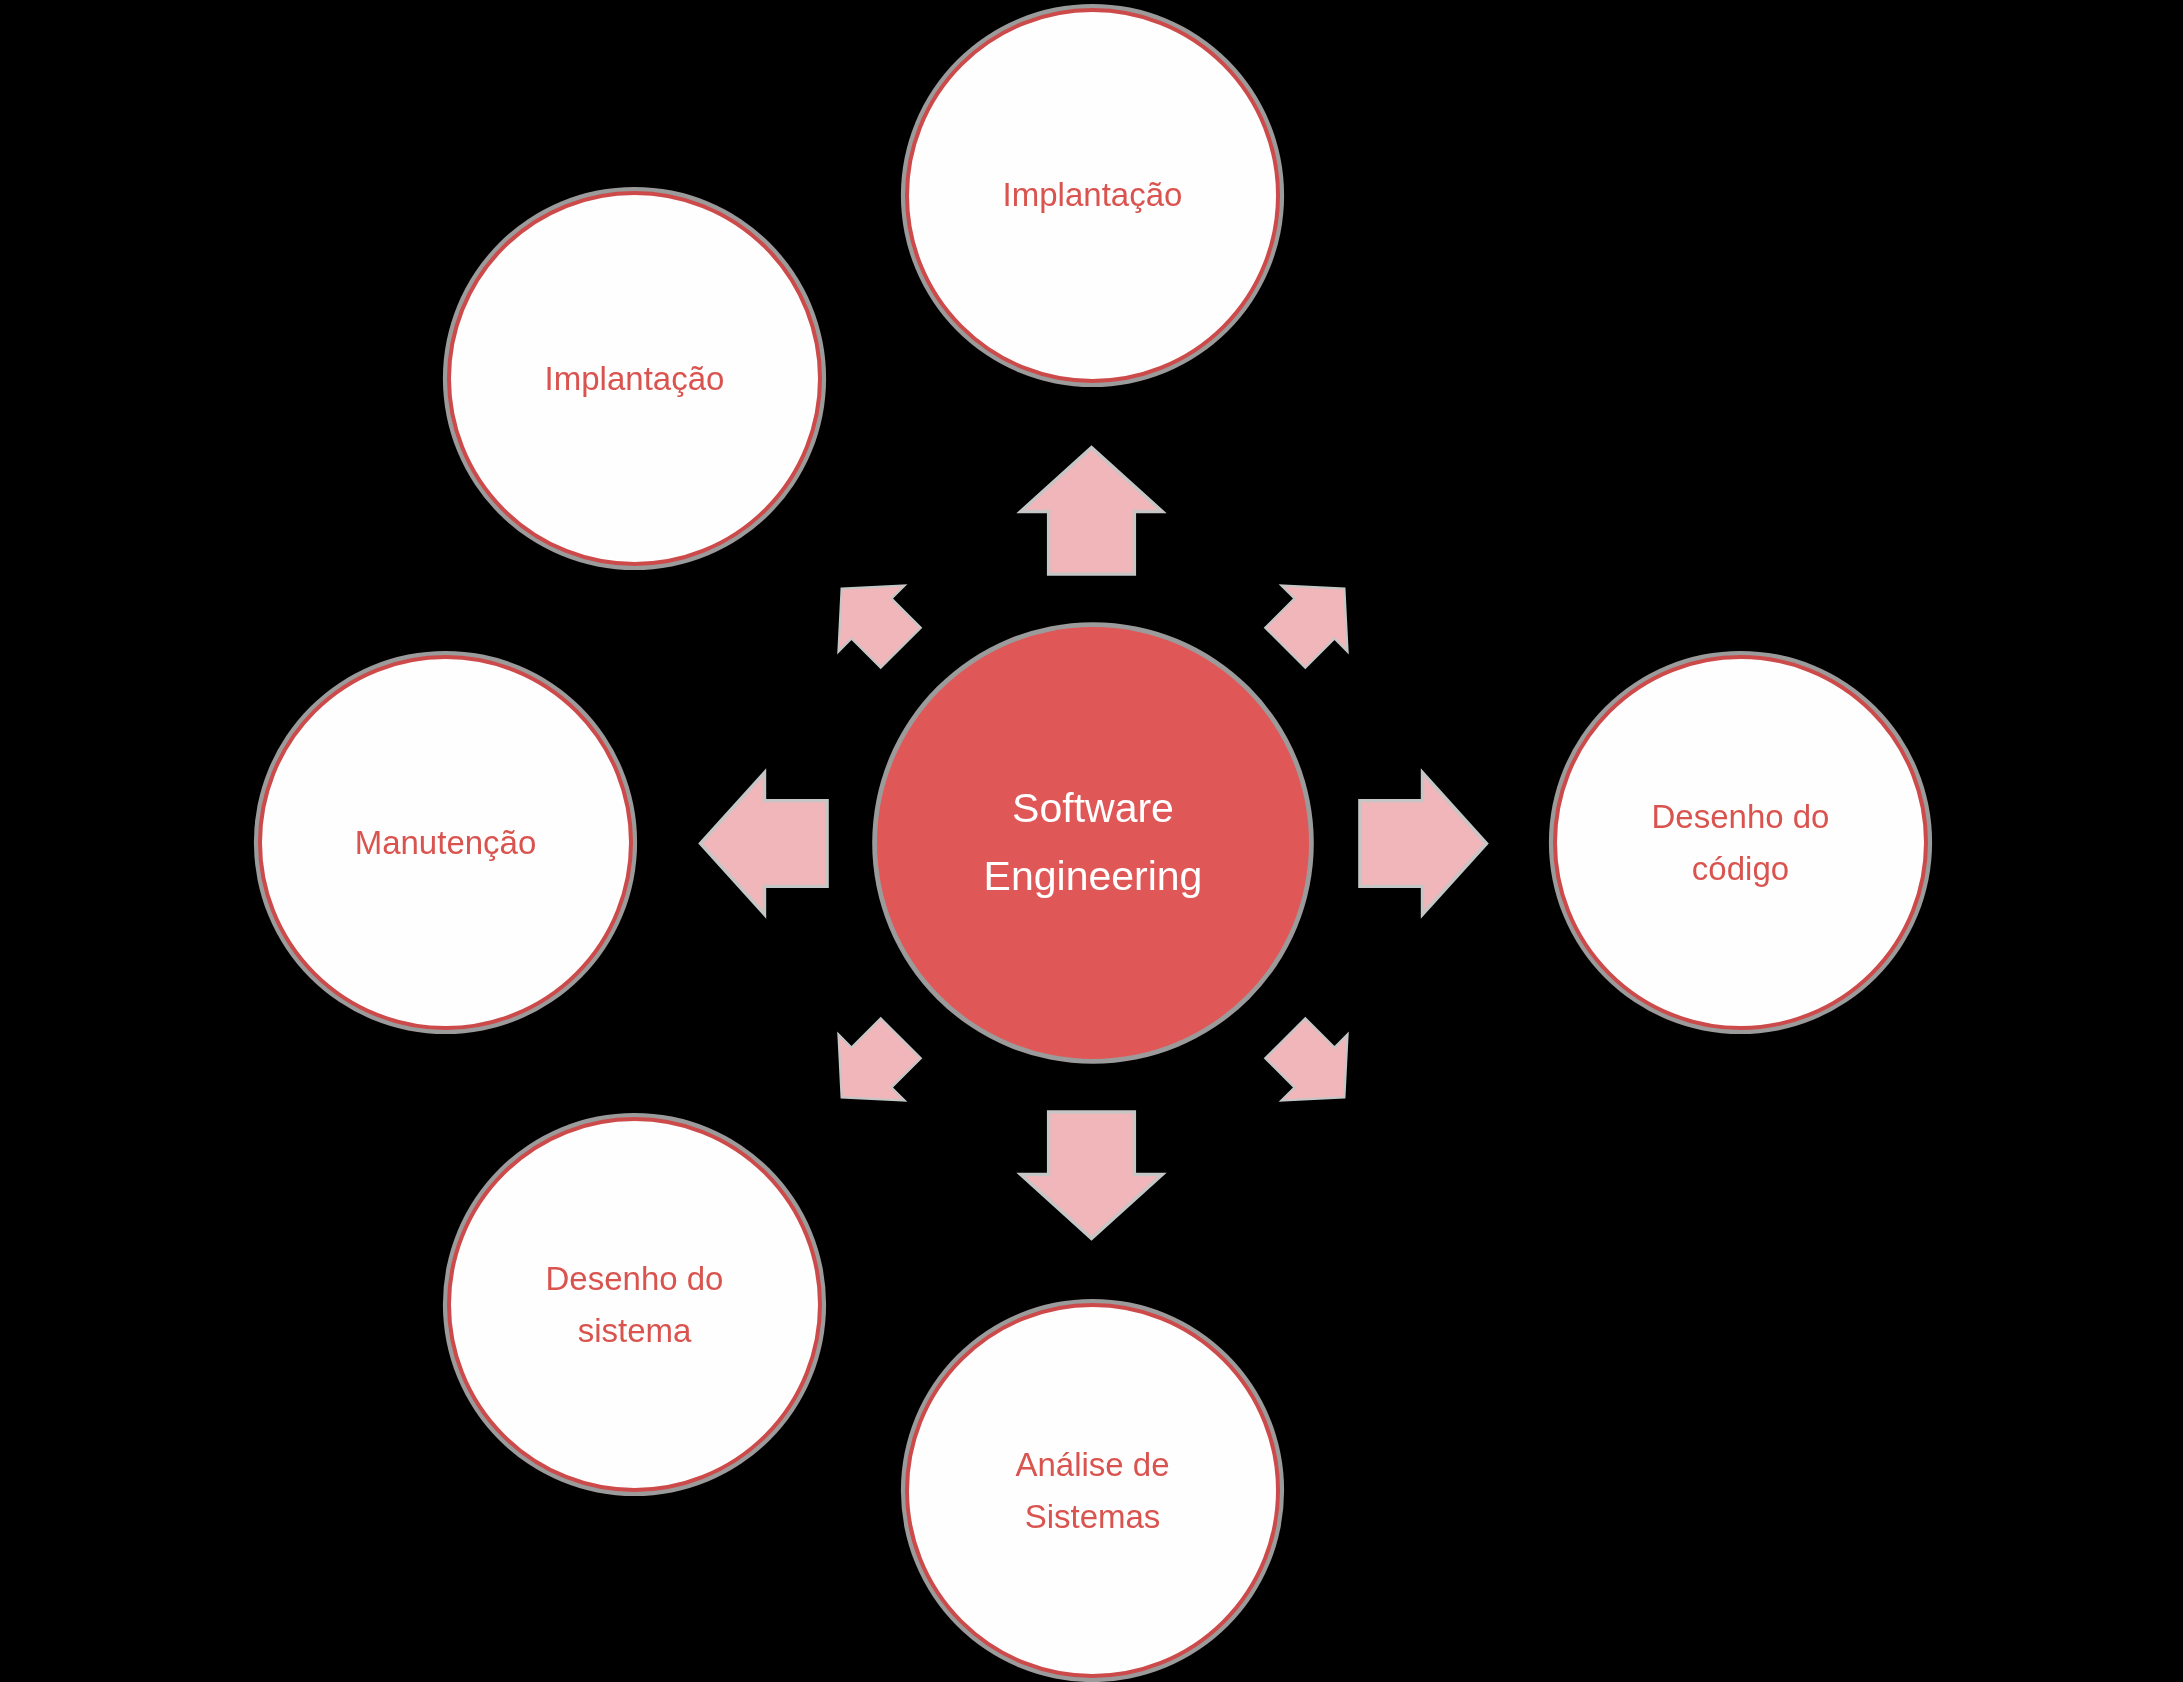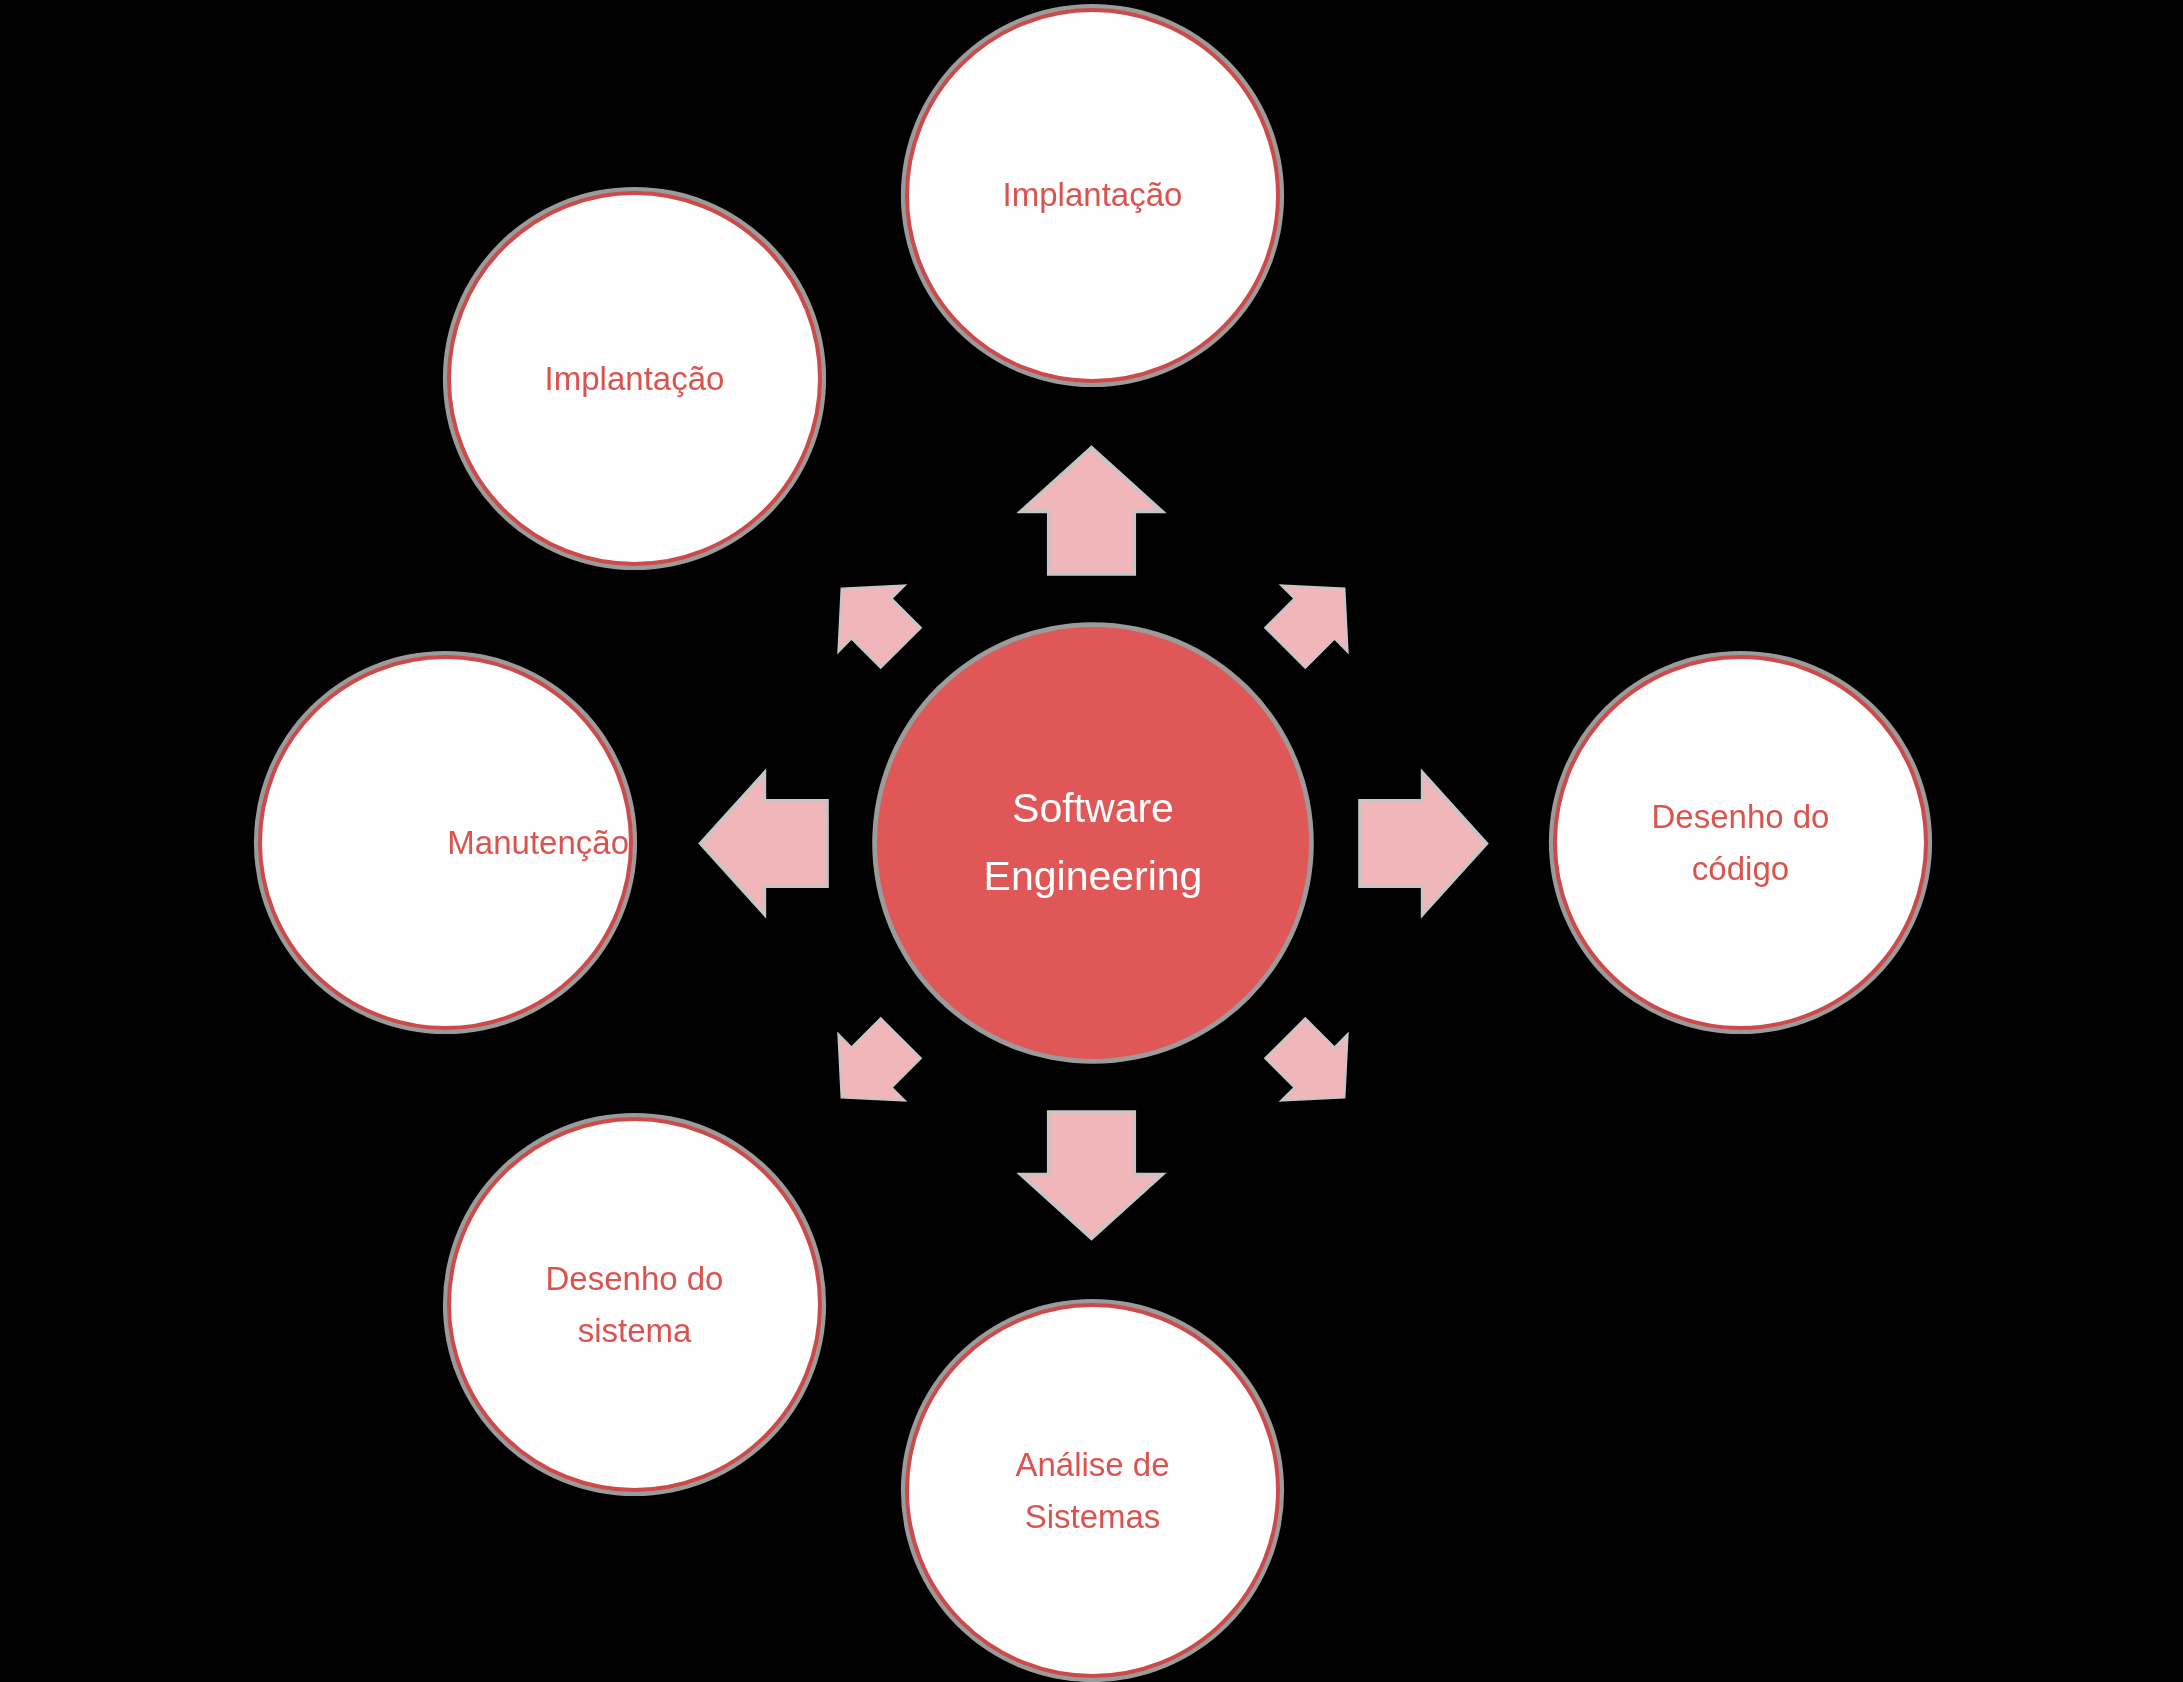--- a/index.html
+++ b/index.html
@@ -55,21 +55,21 @@
     line-height:1.65;
     white-space:pre-line;
   }
   
   .pos-top{left:905px;top:7.5px;}
   .pos-top-right{left:1359px;top:191px;}
   .pos-right{left:1553px;top:655px;}
   .pos-bottom-right{left:1359px;top:1117px;}
   .pos-bottom{left:905px;top:1303px;text-align:center;}
   .pos-bottom-left{left:447px;top:1117px;}
-  .pos-left{left:258px;top:655px;justify-content:flex-end;}
+  .pos-left{left:258px;top:655px;}
   .pos-top-left{left:447px;top:191px;}
   
   .arrow{position:absolute;width:147px;height:131px;}
   .arrow svg{display:block;width:100%;height:100%;overflow:visible;}
   .arr-up{left:1018px;top:446px;transform:rotate(0deg);}
   .arr-up-right{left:1241px;top:553px;transform:rotate(45deg) scale(0.66);}
   .arr-right{left:1349px;top:778px;transform:rotate(90deg);}
   .arr-down-right{left:1241px;top:1002px;transform:rotate(135deg) scale(0.66);}
   .arr-down{left:1018px;top:1109px;transform:rotate(180deg);}
   .arr-down-left{left:798px;top:1002px;transform:rotate(225deg) scale(0.66);}

